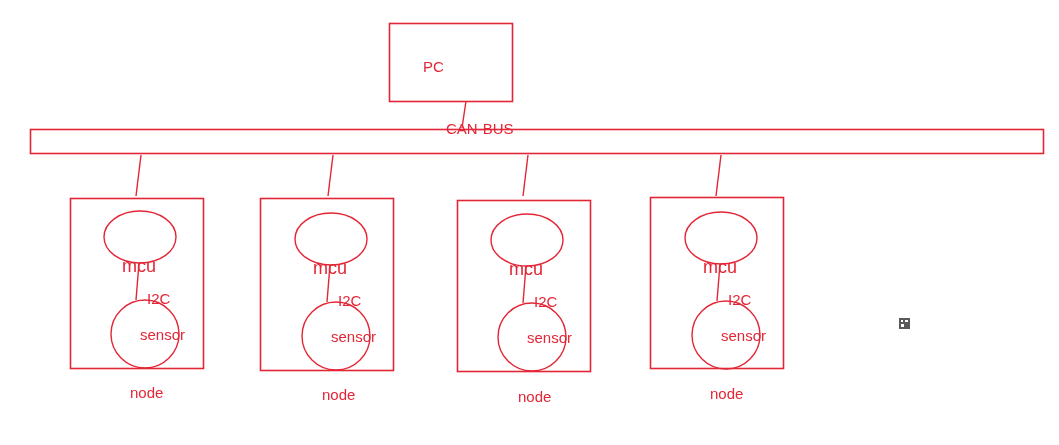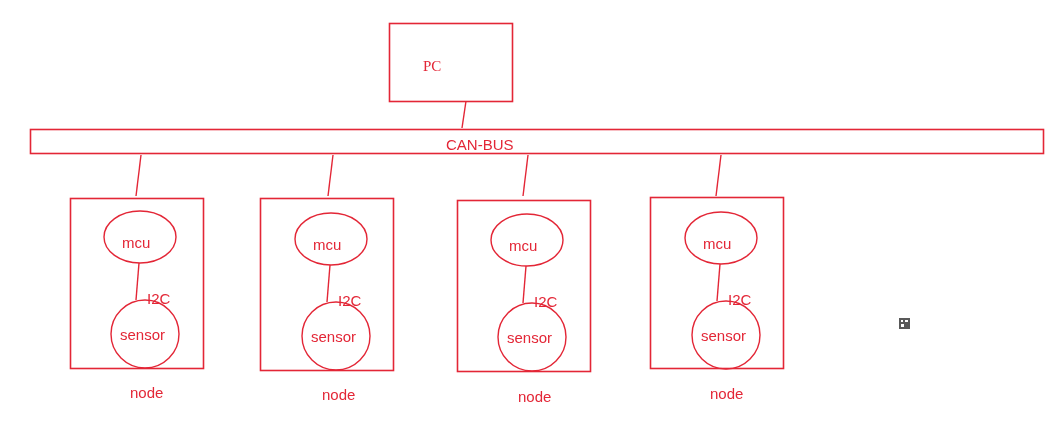--- a/index.html
+++ b/index.html
@@ -32,22 +32,22 @@
     color: #e32636;
     font-family: "Liberation Sans", sans-serif;
     font-size: 15px;
     line-height: 15px;
     white-space: nowrap;
     -webkit-user-select: none;
     user-select: none;
   }
   .lbl-pc      { font-size: 15px; }
   .lbl-bus     { font-size: 15px; }
-  .lbl-mcu     { font-size: 15px; }
-  .lbl-sensor  { font-size: 15px; }
+  .lbl-mcu     { font-size: 18px; margin-top: 24px; }
+  .lbl-sensor  { font-size: 15px; margin-left: 20px; }
   .lbl-i2c     { font-size: 15px; margin-top: 13px; }
   .lbl-node    { font-size: 15px; margin-left: 32px; }
   .artifact {
     position: absolute;
     width: 11px;
     height: 11px;
     left: 899px;
     top: 318px;
   }
 </style>
@@ -83,23 +83,23 @@
     <ellipse cx="527" cy="240" rx="36" ry="26" fill="none" stroke="#e32636" stroke-width="1.4"></ellipse>
     <line x1="526" y1="266" x2="523" y2="303" stroke="#e32636" stroke-width="1.4"></line>
     <circle cx="532" cy="337" r="34" fill="none" stroke="#e32636" stroke-width="1.4"></circle>
 
     <rect x="650.5" y="197.5" width="133" height="171" fill="none" stroke="#e32636" stroke-width="1.6"></rect>
     <ellipse cx="721" cy="238" rx="36" ry="26" fill="none" stroke="#e32636" stroke-width="1.4"></ellipse>
     <line x1="720" y1="264" x2="717" y2="301" stroke="#e32636" stroke-width="1.4"></line>
     <circle cx="726" cy="335" r="34" fill="none" stroke="#e32636" stroke-width="1.4"></circle>
   </svg>
 
-  <div class="lbl lbl-pc" style="left:423px; top:59px;font-family:Liberation Serif, serif;">PC</div>
+  <div class="lbl lbl-pc" style="left:423px; top:59px;">PC</div>
 
-  <div class="lbl lbl-bus" style="left:446px; top:137px;">CAN-BUS</div>
+  <div class="lbl lbl-bus" style="left:446px; top:121px;">CAN-BUS</div>
 
   <div class="lbl lbl-mcu" style="left:122px; top:235px;">mcu</div>
   <div class="lbl lbl-i2c" style="left:147px; top:278px;">I2C</div>
   <div class="lbl lbl-sensor" style="left:120px; top:327px;">sensor</div>
   <div class="lbl lbl-node" style="left:98px; top:385px;">node</div>
 
   <div class="lbl lbl-mcu" style="left:313px; top:237px;">mcu</div>
   <div class="lbl lbl-i2c" style="left:338px; top:280px;">I2C</div>
   <div class="lbl lbl-sensor" style="left:311px; top:329px;">sensor</div>
   <div class="lbl lbl-node" style="left:290px; top:387px;">node</div>

